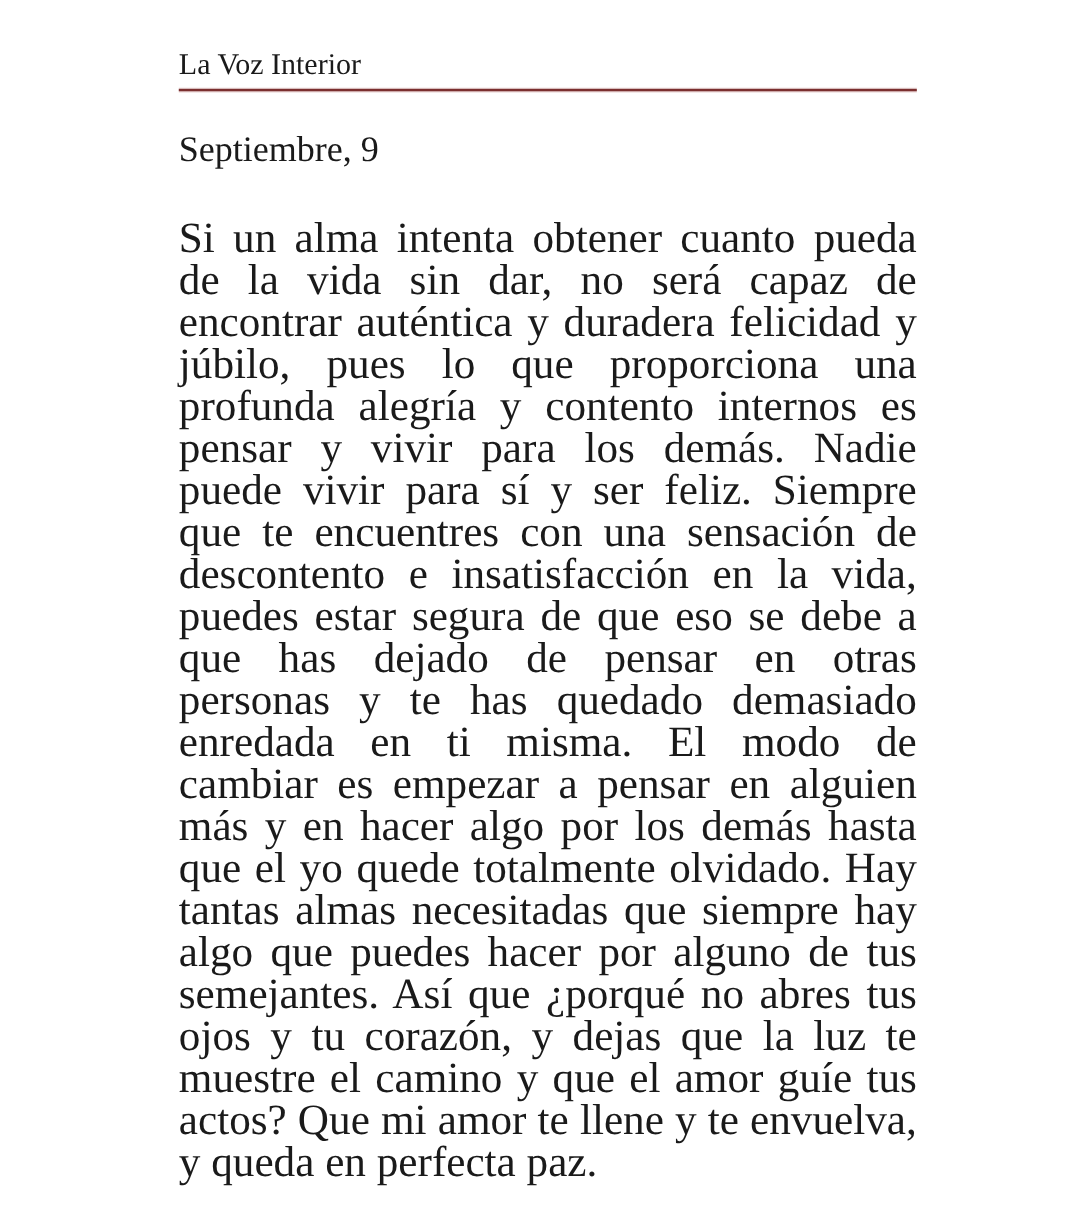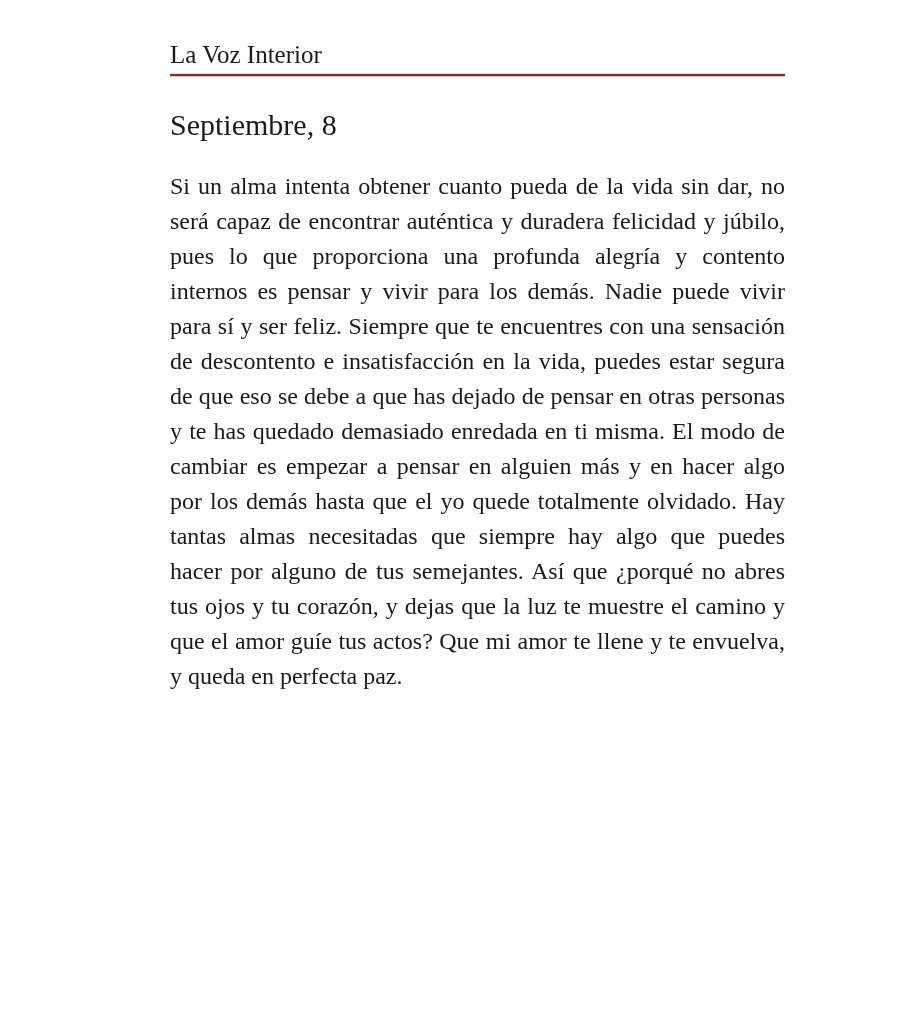--- a/index.html
+++ b/index.html
@@ -15,21 +15,21 @@
   .page {
     position: relative;
     width: 897px;
     height: 1024px;
     background: var(--background-color, #ffffff);
     color: var(--text-color, #1a1a1a);
     font-family: "Liberation Serif", "DejaVu Serif", serif;
   }
   .content {
     position: absolute;
-    left: 170px;
+    left: 149px;
     top: 40px;
     width: 615px;
   }
   .header {
     display: flex;
     justify-content: space-between;
     align-items: baseline;
     font-size: 25px;
     line-height: 30px;
     padding-bottom: 4px;
@@ -40,36 +40,36 @@
     background: var(--rule-color, #7b2f2f);
     box-shadow: 0 1px 0 rgba(190, 130, 130, 0.45), 0 -1px 0 rgba(190, 130, 130, 0.25);
   }
   .date-heading {
     margin: 32px 0 0 0;
     font-size: 30px;
     line-height: 34px;
     font-weight: normal;
   }
   .passage {
-    margin: 27px 0 0 0;
-    font-size: 24px;
+    margin: 39px 0 0 0;
+    font-size: 36px;
     line-height: 35px;
     text-align: justify;
     hyphens: none;
   }
 </style>
 </head>
 <body>
 
 <div class="page">
   <div class="content">
 
     <div class="header">
       <span>La Voz Interior</span>
     </div>
     <div class="header-rule"></div>
 
-    <h1 class="date-heading">Septiembre, 8</h1>
+    <h1 class="date-heading">Septiembre, 9</h1>
 
     <p class="passage">Si un alma intenta obtener cuanto pueda de la vida sin dar, no será capaz de encontrar auténtica y duradera felicidad y júbilo, pues lo que proporciona una profunda alegría y contento internos es pensar y vivir para los demás. Nadie puede vivir para sí y ser feliz. Siempre que te encuentres con una sensación de descontento e insatisfacción en la vida, puedes estar segura de que eso se debe a que has dejado de pensar en otras personas y te has quedado demasiado enredada en ti misma. El modo de cambiar es empezar a pensar en alguien más y en hacer algo por los demás hasta que el yo quede totalmente olvidado. Hay tantas almas necesitadas que siempre hay algo que puedes hacer por alguno de tus semejantes. Así que ¿porqué no abres tus ojos y tu corazón, y dejas que la luz te muestre el camino y que el amor guíe tus actos? Que mi amor te llene y te envuelva, y queda en perfecta paz.</p>
 
   </div>
 </div>
 
 </body></html>

